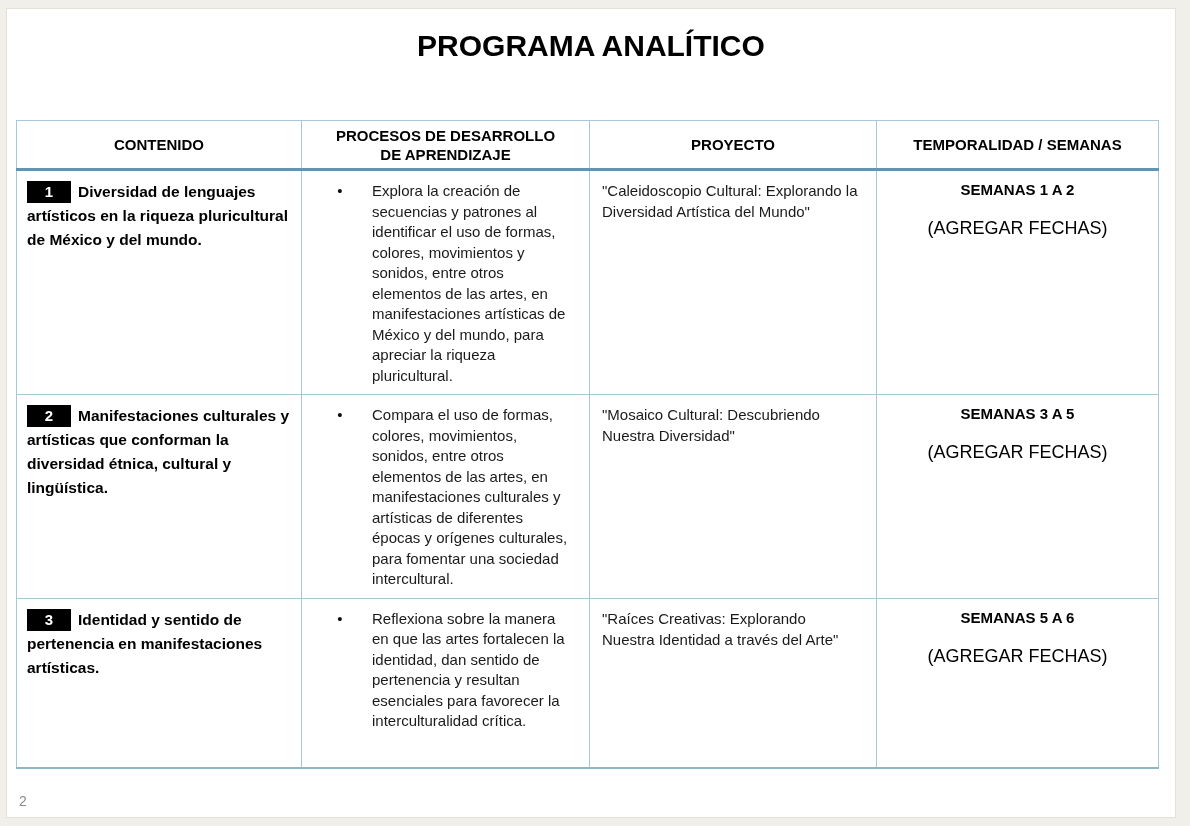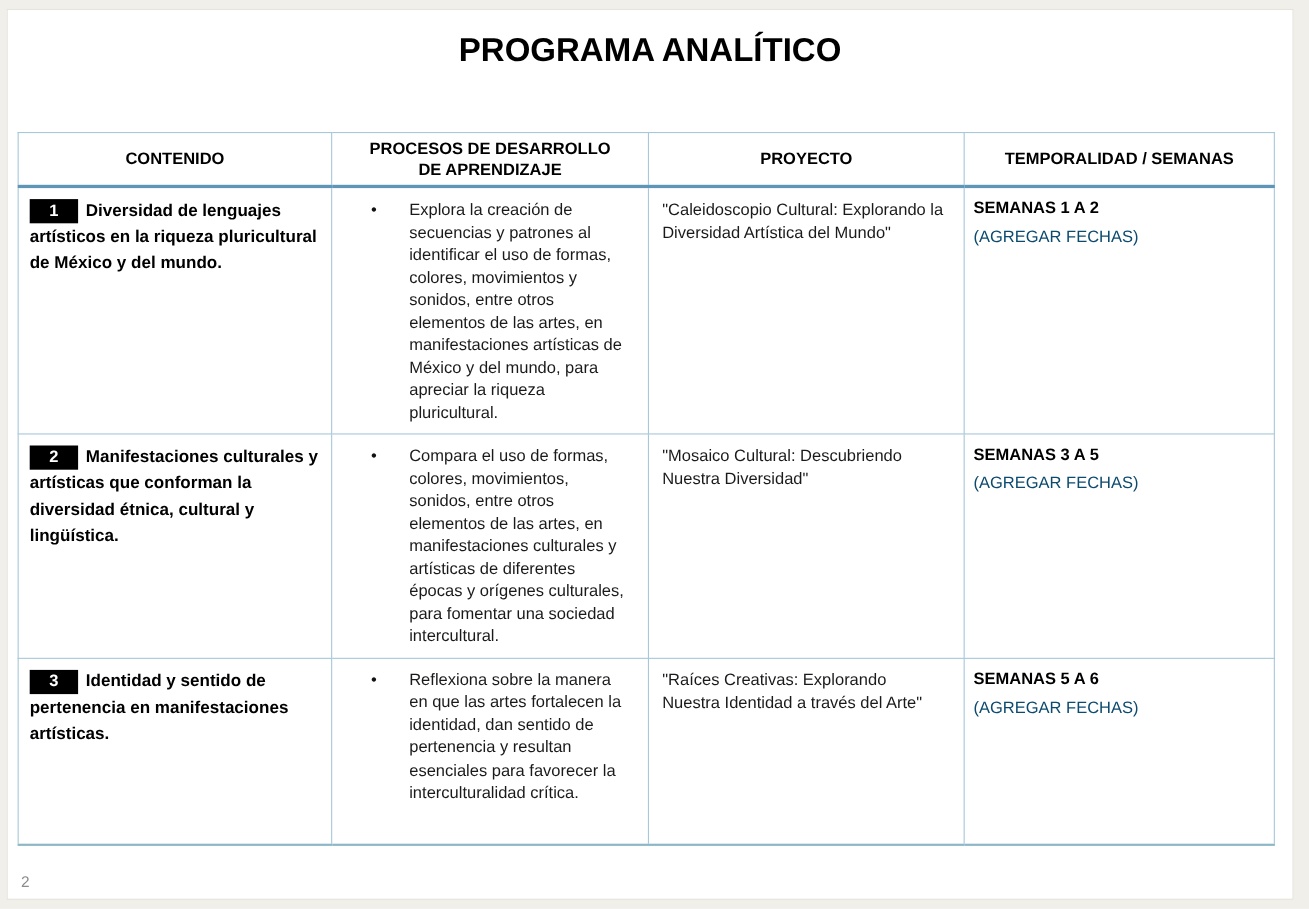--- a/index.html
+++ b/index.html
@@ -100,30 +100,30 @@
     font-size: 15px;
     line-height: 20.5px;
     color: #1a1a1a;
   }
   td.col-proyecto { padding: 9px 14px 8px 12px; }
   td.col-proyecto p {
     font-size: 15px;
     line-height: 21px;
     color: #1a1a1a;
   }
-  td.col-temporal { padding: 10px 8px; }
+  td.col-temporal { padding: 10px 8px; text-align: center; }
   .semanas {
     font-weight: 700;
     font-size: 15px;
     color: #000;
   }
   .fechas {
-    margin-top: 9px;
-    font-size: 15px;
-    color: #0c4a6e;
+    margin-top: 20px;
+    font-size: 18px;
+    color: #000000;
   }
   .pagenum {
     position: absolute;
     left: 12px;
     bottom: 8px;
     font-size: 14px;
     color: #8b8b8b;
   }
 </style>
 </head>

